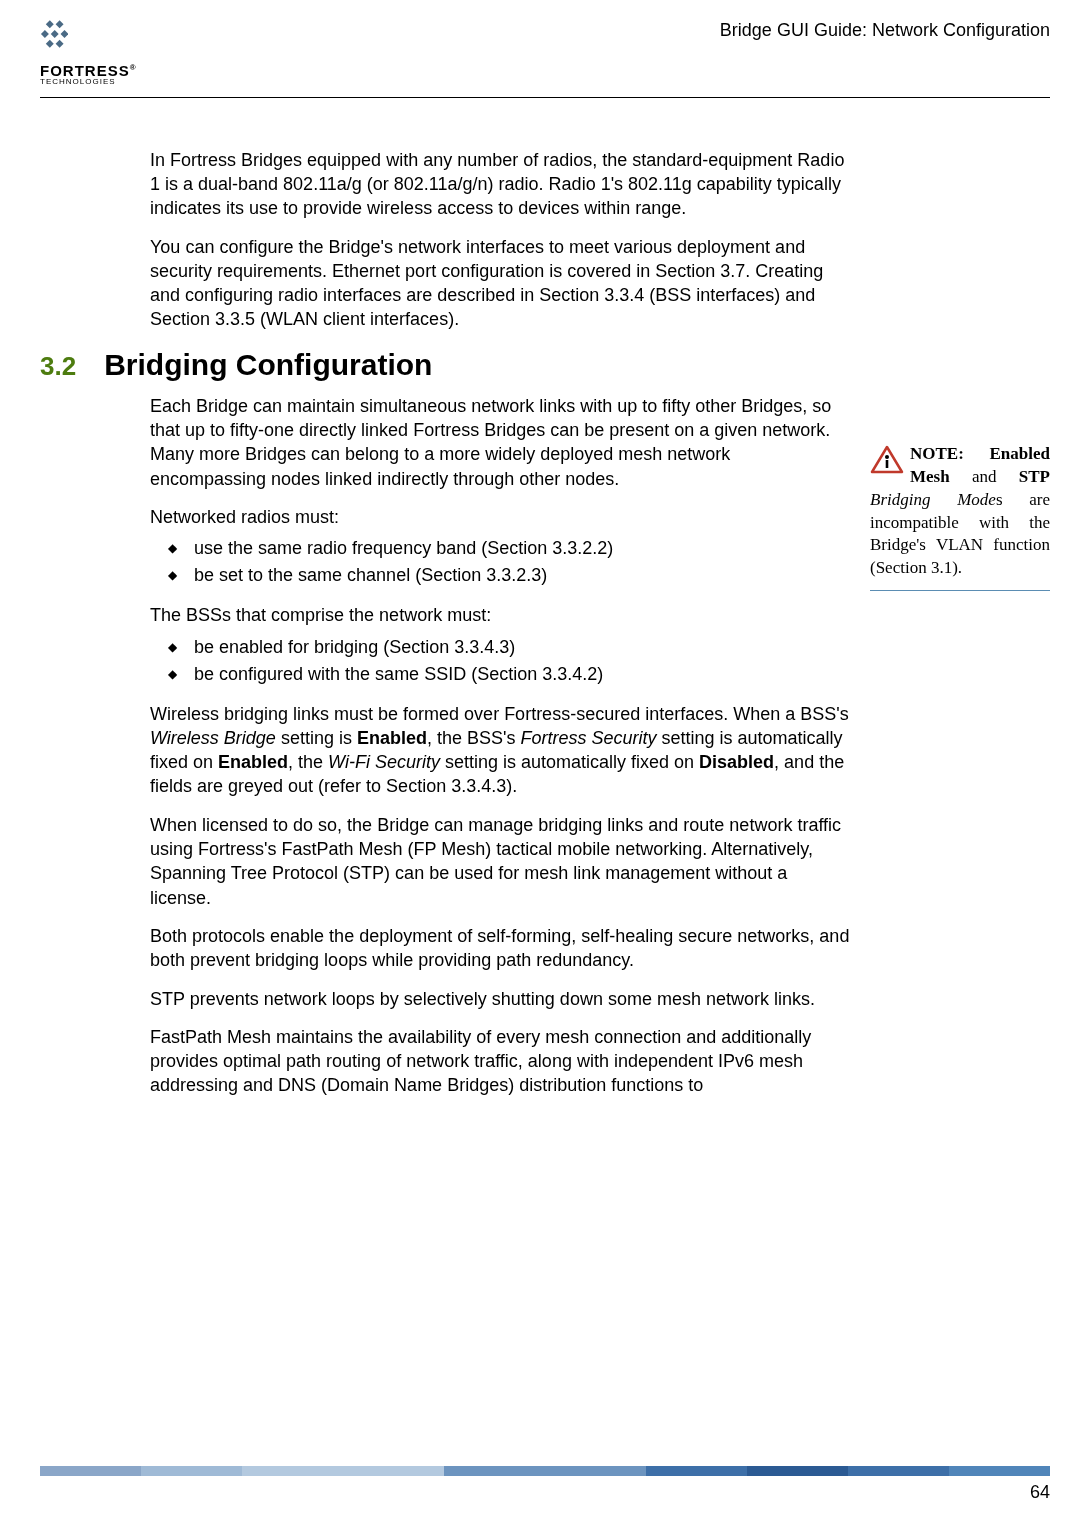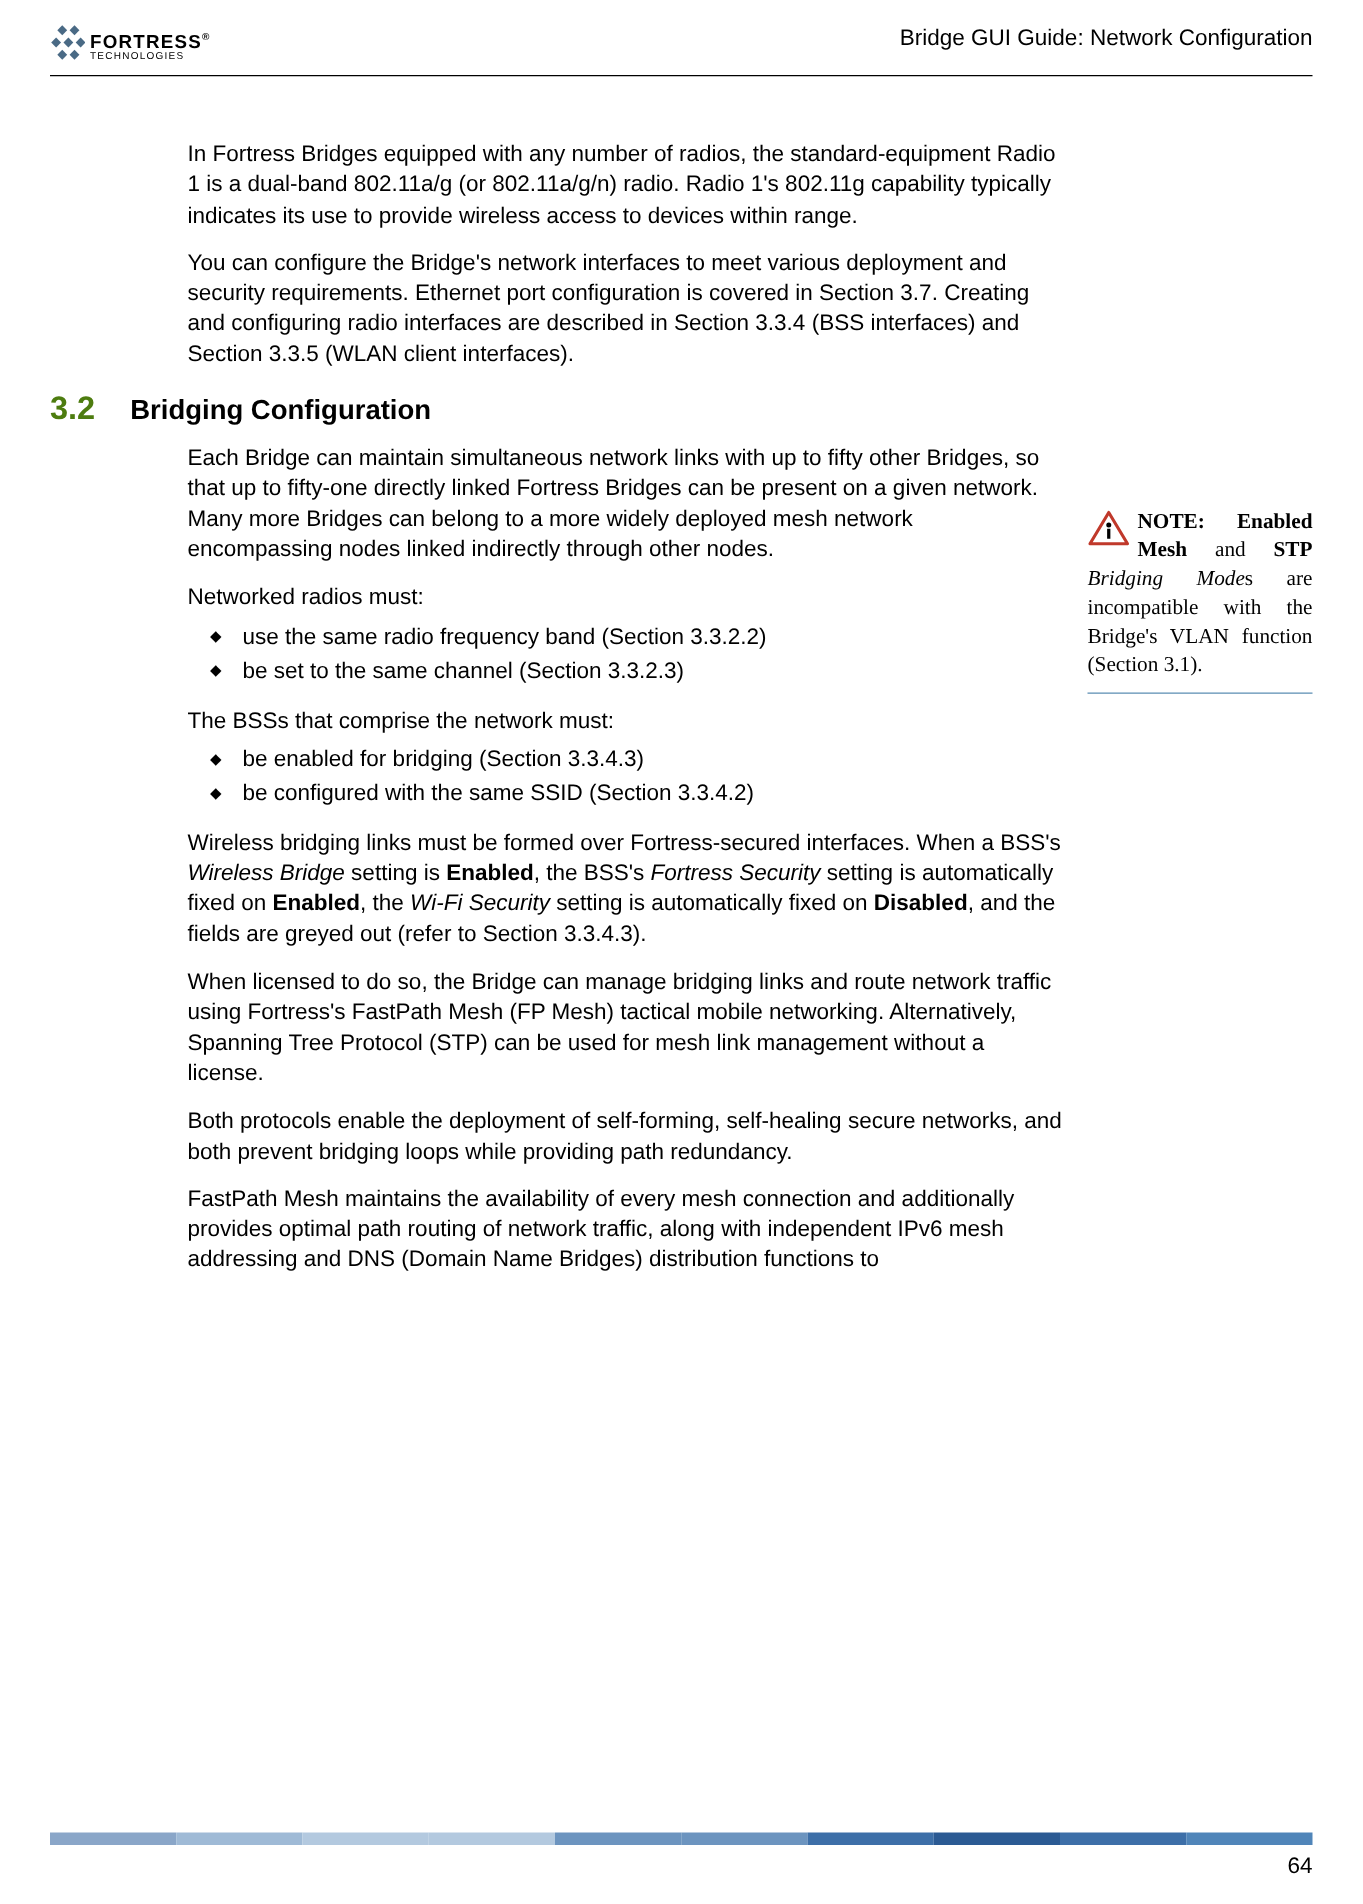--- a/index.html
+++ b/index.html
@@ -17,22 +17,23 @@
       height: 100%;
     }
     .header-row {
       display: flex;
       align-items: flex-start;
       justify-content: space-between;
       margin-bottom: 12px;
     }
     .logo-area {
       display: flex;
-      align-items: flex-end;
-      gap: 4px;
+      align-items: flex-start;
+      gap: 16px;
+      flex-direction: column;
     }
     .logo-icon {
       width: 28px;
       height: 28px;
     }
     .logo-text {
       font-family: Arial, sans-serif;
       font-weight: bold;
       font-size: 15px;
       letter-spacing: 1px;
@@ -76,21 +77,21 @@
     }
     .sec-num {
       font-family: Verdana, sans-serif;
       font-weight: bold;
       font-size: 26px;
       color: #4d7c0f;
     }
     .sec-title {
       font-family: Verdana, sans-serif;
       font-weight: bold;
-      font-size: 22px;
+      font-size: 30px;
       color: #000;
     }
     p.body {
       font-size: 18px;
       line-height: 1.35;
       margin-bottom: 14px;
     }
     .bullets {
       list-style: none;
       margin-bottom: 14px;
@@ -194,20 +195,21 @@
       <p class="body" style="margin-bottom:6px">The BSSs that comprise the network must:</p>
       <ul class="bullets">
         <li>be enabled for bridging (Section 3.3.4.3)</li>
         <li>be configured with the same SSID (Section 3.3.4.2)</li>
       </ul>
 
       <p class="body"><span>Wireless bridging links must be formed over Fortress-secured interfaces. When a BSS's </span><span class="inline-i">Wireless Bridge</span><span> setting is </span><span class="inline-b">Enabled</span><span>, the BSS's </span><span class="inline-i">Fortress Security</span><span> setting is automatically fixed on </span><span class="inline-b">Enabled</span><span>, the </span><span class="inline-i">Wi-Fi Security</span><span> setting is automatically fixed on </span><span class="inline-b">Disabled</span><span>, and the fields are greyed out (refer to Section 3.3.4.3).</span></p>
 
       <p class="body">When licensed to do so, the Bridge can manage bridging links and route network traffic using Fortress's FastPath Mesh (FP Mesh) tactical mobile networking. Alternatively, Spanning Tree Protocol (STP) can be used for mesh link management without a license.</p>
       <p class="body">Both protocols enable the deployment of self-forming, self-healing secure networks, and both prevent bridging loops while providing path redundancy.</p>
+      <p class="body">STP prevents network loops by selectively shutting down some mesh network links.</p>
       <p class="body">FastPath Mesh maintains the availability of every mesh connection and additionally provides optimal path routing of network traffic, along with independent IPv6 mesh addressing and DNS (Domain Name Bridges) distribution functions to</p>
     </div>
 
     <div class="side-col">
       <div style="height:295px"></div>
       <div class="note-box">
         <svg class="note-icon" width="34" height="30" viewBox="0 0 34 30">
           <path d="M17 2 L32 27 L2 27 Z" fill="none" stroke="#c0392b" stroke-width="2.5" stroke-linejoin="round"></path>
           <circle cx="17" cy="12" r="2" fill="#000"></circle>
           <rect x="15.7" y="15" width="2.6" height="8" fill="#000"></rect>

